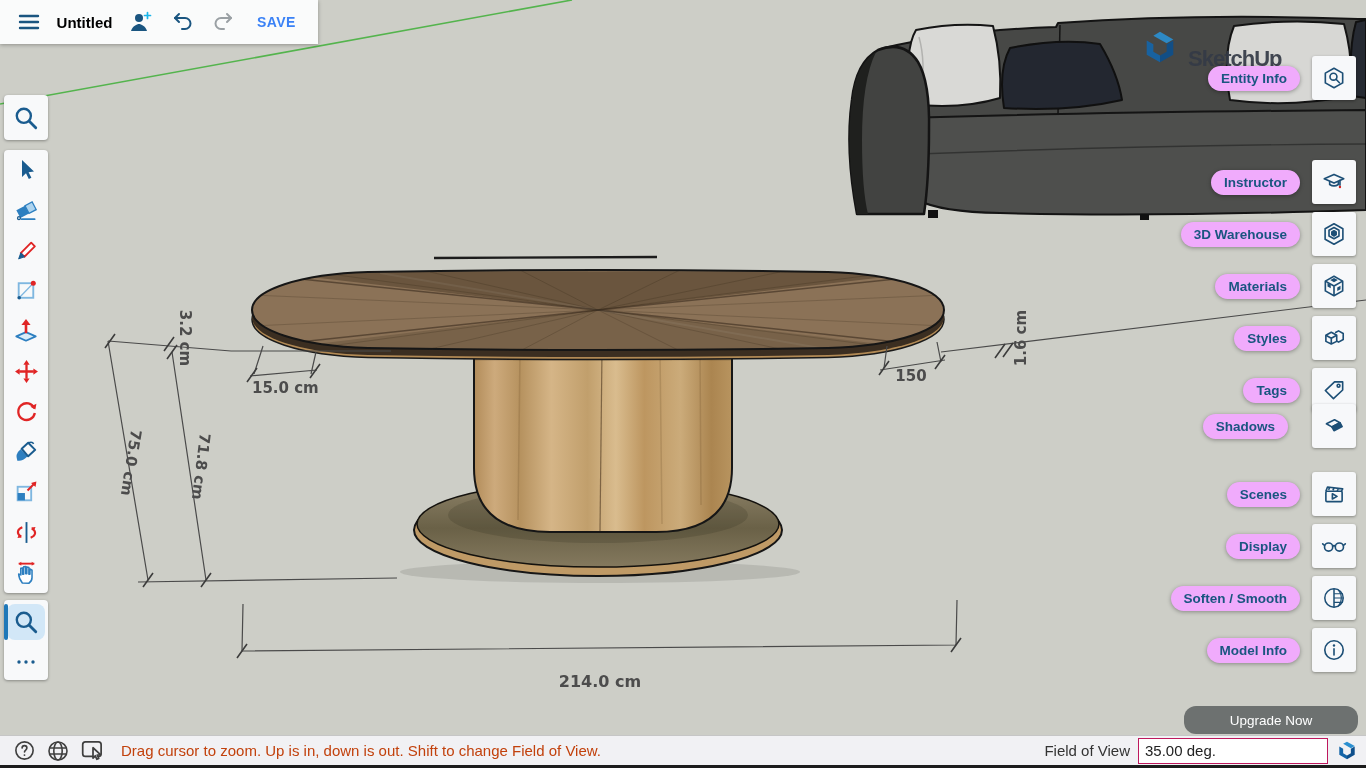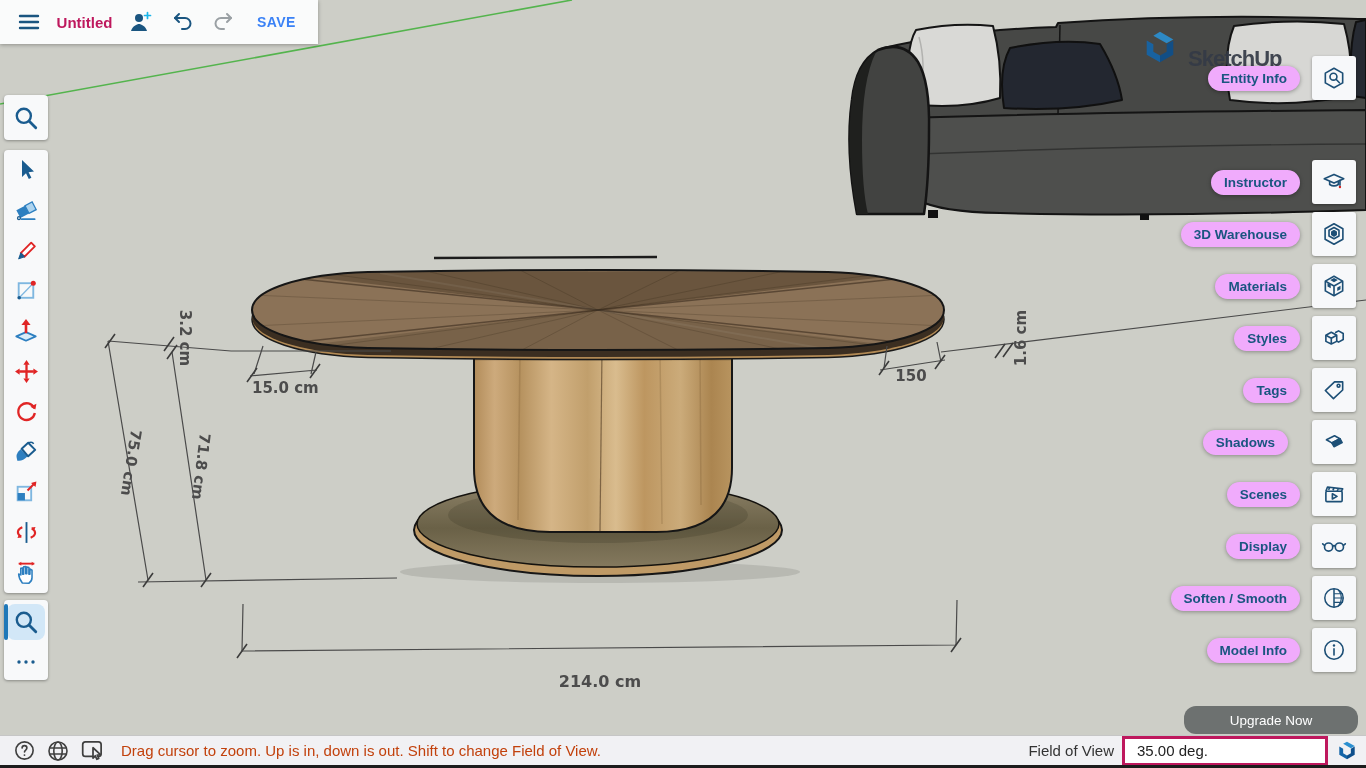--- a/index.html
+++ b/index.html
@@ -5,21 +5,21 @@
   html,body{margin:0;padding:0;}
   .stage{position:relative;width:1366px;height:768px;overflow:hidden;background:#cdcec7;
          font-family:"Liberation Sans",sans-serif;}
   svg{display:block;}
 
   
   .titlebar{position:absolute;left:0;top:0;width:318px;height:44px;background:#fafbfb;
             box-shadow:0 1px 4px rgba(0,0,0,.30);display:flex;align-items:center;
             justify-content:space-between;padding:0 16px;box-sizing:border-box;z-index:8;}
   .tb-btn{display:flex;align-items:center;justify-content:center;cursor:pointer;background:none;border:none;padding:2px;}
-  .doc-title{font-weight:bold;font-size:15px;color:#be185d;}
+  .doc-title{font-weight:bold;font-size:15px;color:#000000;}
   .save-btn{font-weight:bold;font-size:14px;color:#3b82f6;letter-spacing:.5px;background:none;border:none;cursor:pointer;}
 
   
   .ltb-box{position:absolute;left:4px;width:44px;background:#f8f9fa;border-radius:4px;
            box-shadow:0 1px 3px rgba(0,0,0,.35);z-index:8;display:flex;flex-direction:column;align-items:center;}
   .tool{width:44px;height:40px;display:flex;align-items:center;justify-content:center;position:relative;cursor:pointer;}
   .tool.sel .selbg{position:absolute;inset:2px 3px;background:#d2e7f7;border-radius:8px;}
   .tool.sel .selbar{position:absolute;left:0;top:2px;bottom:2px;width:4px;background:#1f78b8;border-radius:2px;}
   .tool svg{position:relative;}
 
@@ -35,22 +35,22 @@
            font-size:13.5px;display:flex;align-items:center;justify-content:center;border:none;border-radius:12px;
            cursor:pointer;z-index:8;font-family:"Liberation Sans",sans-serif;}
 
   
   .statusbar{position:absolute;left:0;top:735px;width:1366px;height:30px;background:#f1f1f4;
              border-top:1px solid #c6c6c6;display:flex;align-items:center;padding:0 8px;box-sizing:border-box;z-index:9;}
   .sb-icon{display:flex;align-items:center;justify-content:center;margin:0 5px;cursor:pointer;background:none;border:none;padding:0;}
   .sb-msg{font-size:15px;color:#c2410c;margin-left:10px;}
   .sb-right{margin-left:auto;display:flex;align-items:center;gap:8px;}
   .fov-label{font-size:15px;color:#333;}
-  .fov-input{width:176px;height:24px;border:3px solid #be185d;background:#fff;font-size:15px;color:#222;
-             padding:0 12px;font-family:"Liberation Sans",sans-serif;}
+  .fov-input{width:176px;height:24px;border:1px solid #be185d;background:#fff;font-size:15px;color:#222;
+             padding:0 6px;font-family:"Liberation Sans",sans-serif;}
   .bottomstrip{position:absolute;left:0;top:765px;width:1366px;height:3px;background:#1c1c1c;z-index:9;}
 
   
   .watermark{position:absolute;left:1141px;top:24px;display:flex;align-items:center;gap:9px;z-index:4;
              pointer-events:none;opacity:.92;}
   .wm-text{font-size:22px;font-weight:bold;color:#343a46;letter-spacing:-1px;font-family:"Liberation Sans",sans-serif;margin-top:22px;}
 
   .canvas-svg{position:absolute;left:0;top:0;z-index:1;}
 </style>
 </head>
@@ -383,21 +383,21 @@
   </div>
   <div class="rp-row" style="top:368px;">
     <span class="pill">Tags</span>
     <div class="rp-icon">
       <svg width="26" height="26" viewBox="0 0 24 24" fill="none" stroke="#1d4f76" stroke-width="1.5" stroke-linejoin="round">
         <path d="M12.5 4.5H20V12L11.5 20 4 12.5z"></path>
           <circle cx="16.2" cy="8" r="1.3"></circle>
       </svg>
     </div>
   </div>
-  <div class="rp-row" style="top:420px;gap:24px;">
+  <div class="rp-row" style="top:404px;gap:24px;">
     <span class="pill">Shadows</span>
     <div class="rp-icon">
       <svg width="26" height="26" viewBox="0 0 24 24" fill="none" stroke="#1d4f76" stroke-width="1.5" stroke-linejoin="round">
         <path d="M5 10l7.5-3.8L17.5 9 10 12.8z"></path>
         <path d="M10 12.8L17.5 9l2 3.5-7.5 3.8z" fill="#1d4f76"></path>
       </svg>
     </div>
   </div>
   <div class="rp-row" style="top:472px;">
     <span class="pill">Scenes</span>

